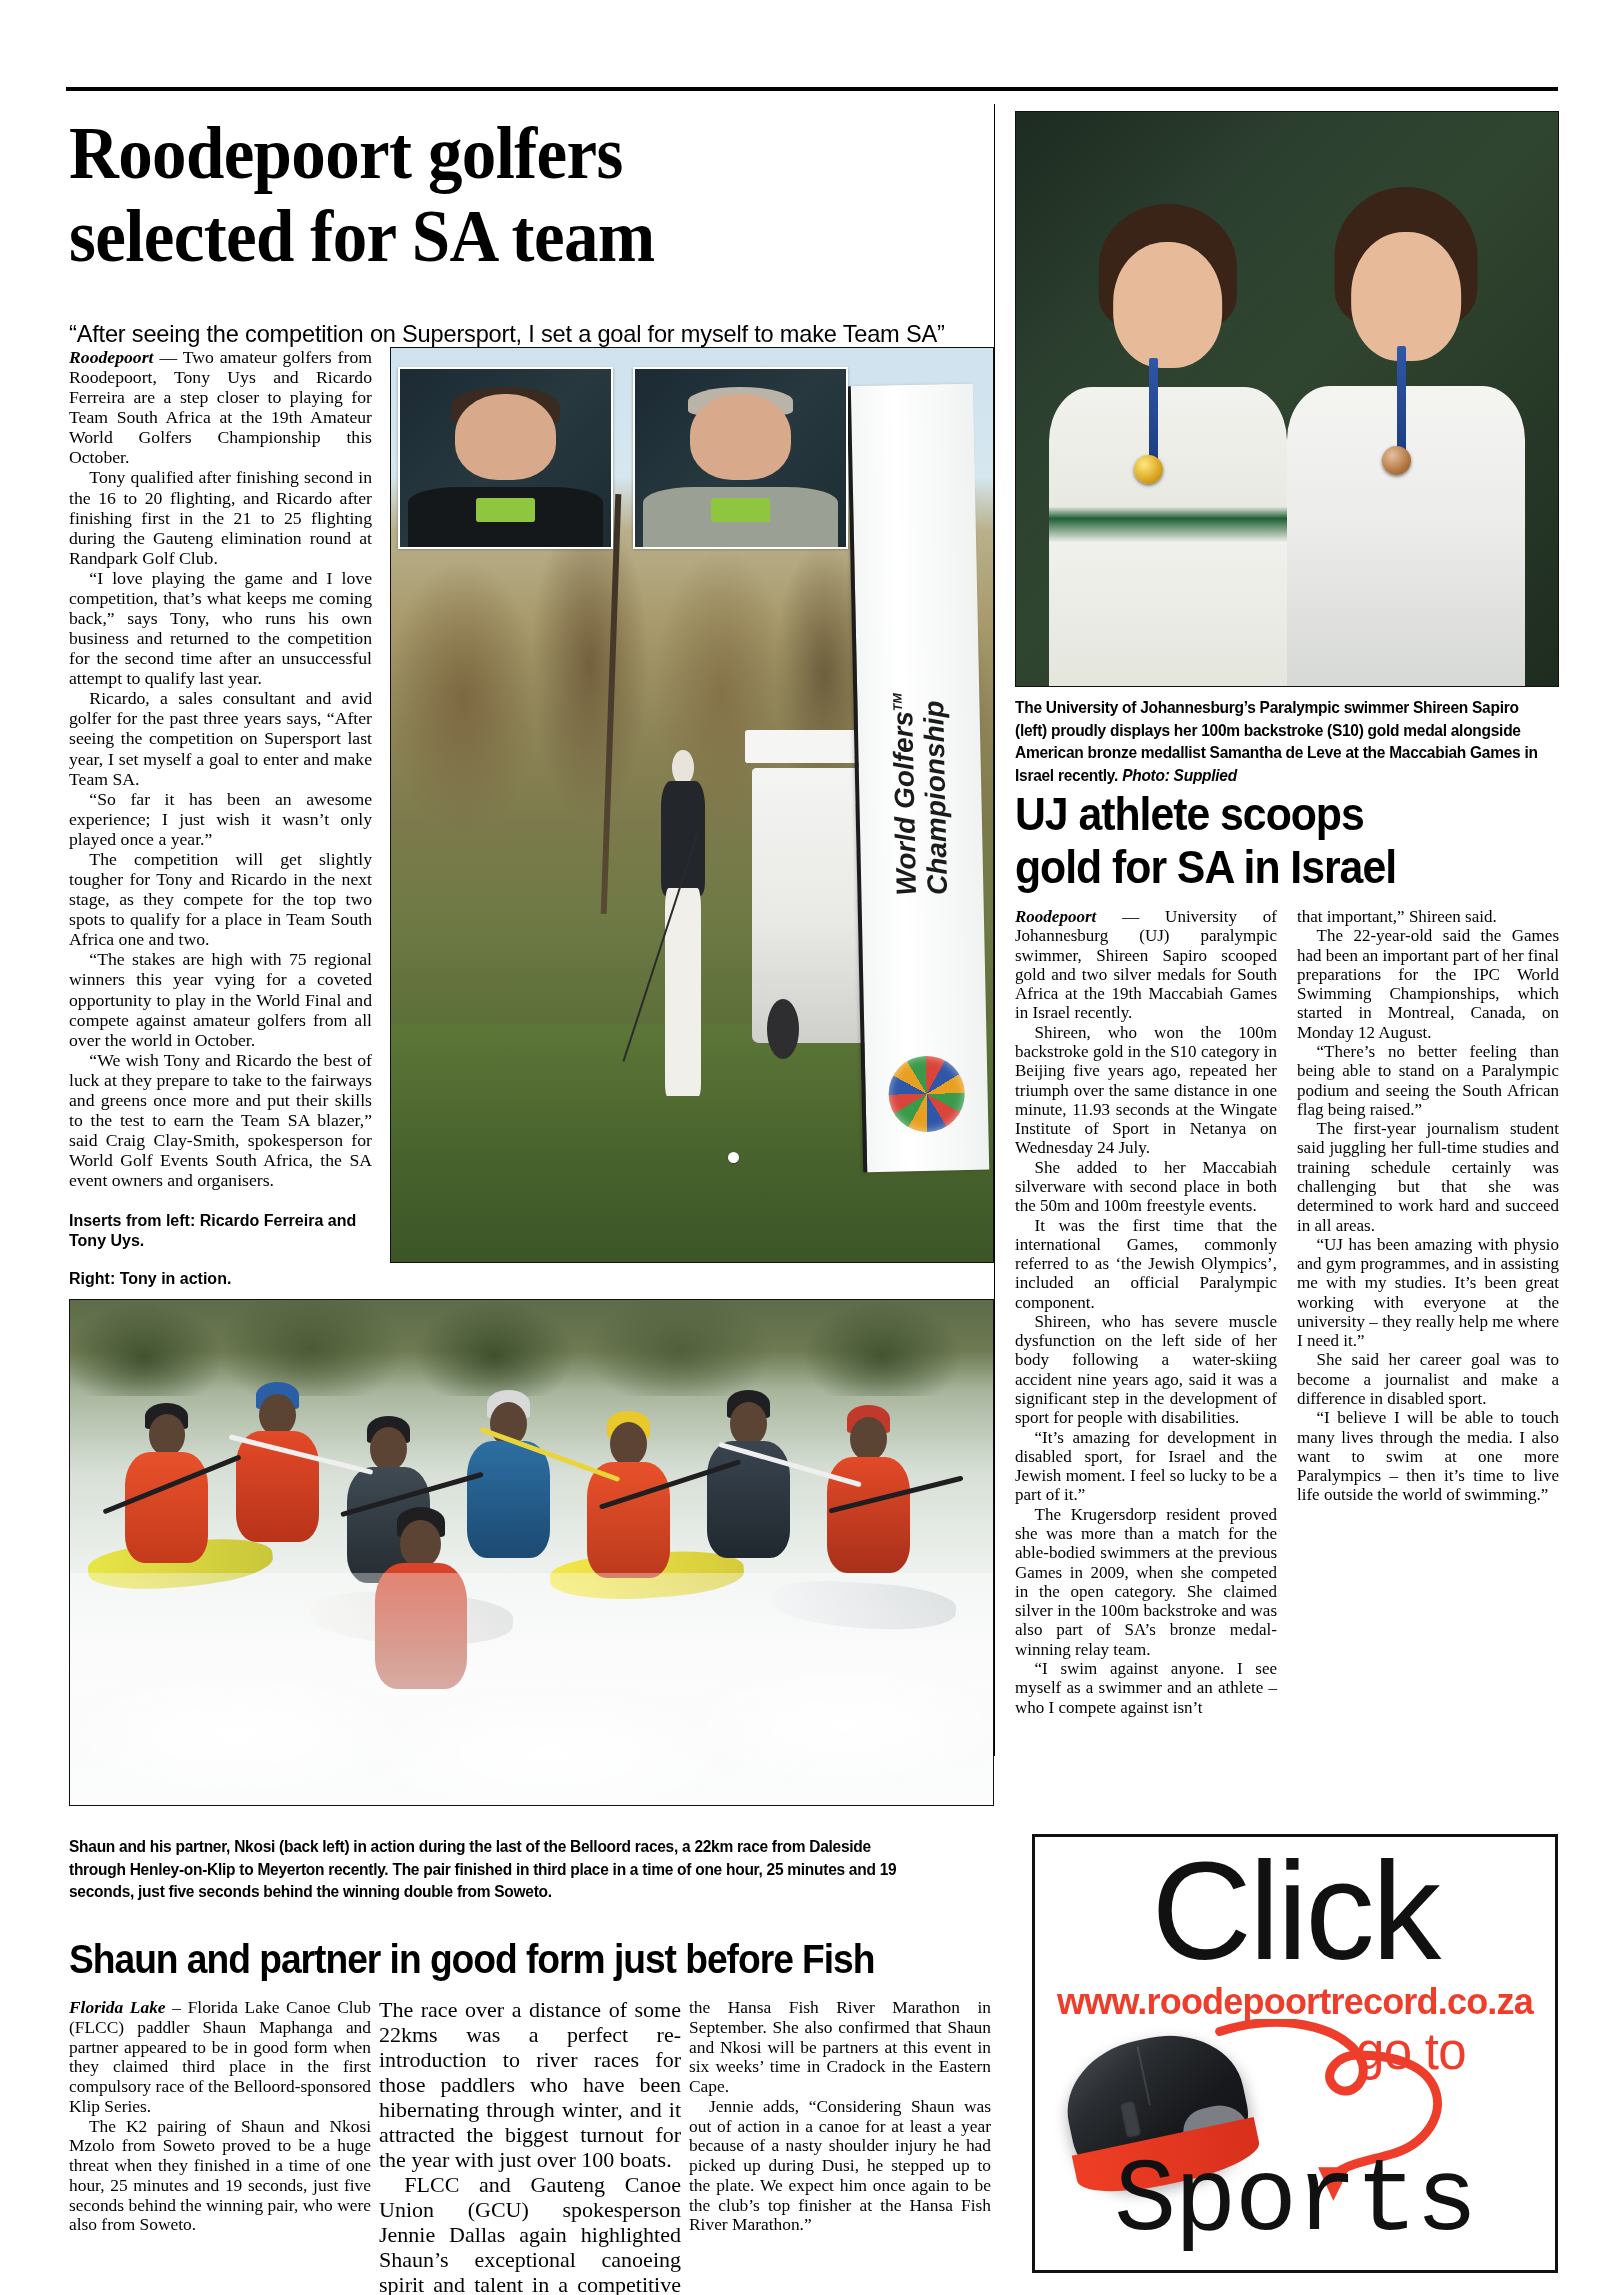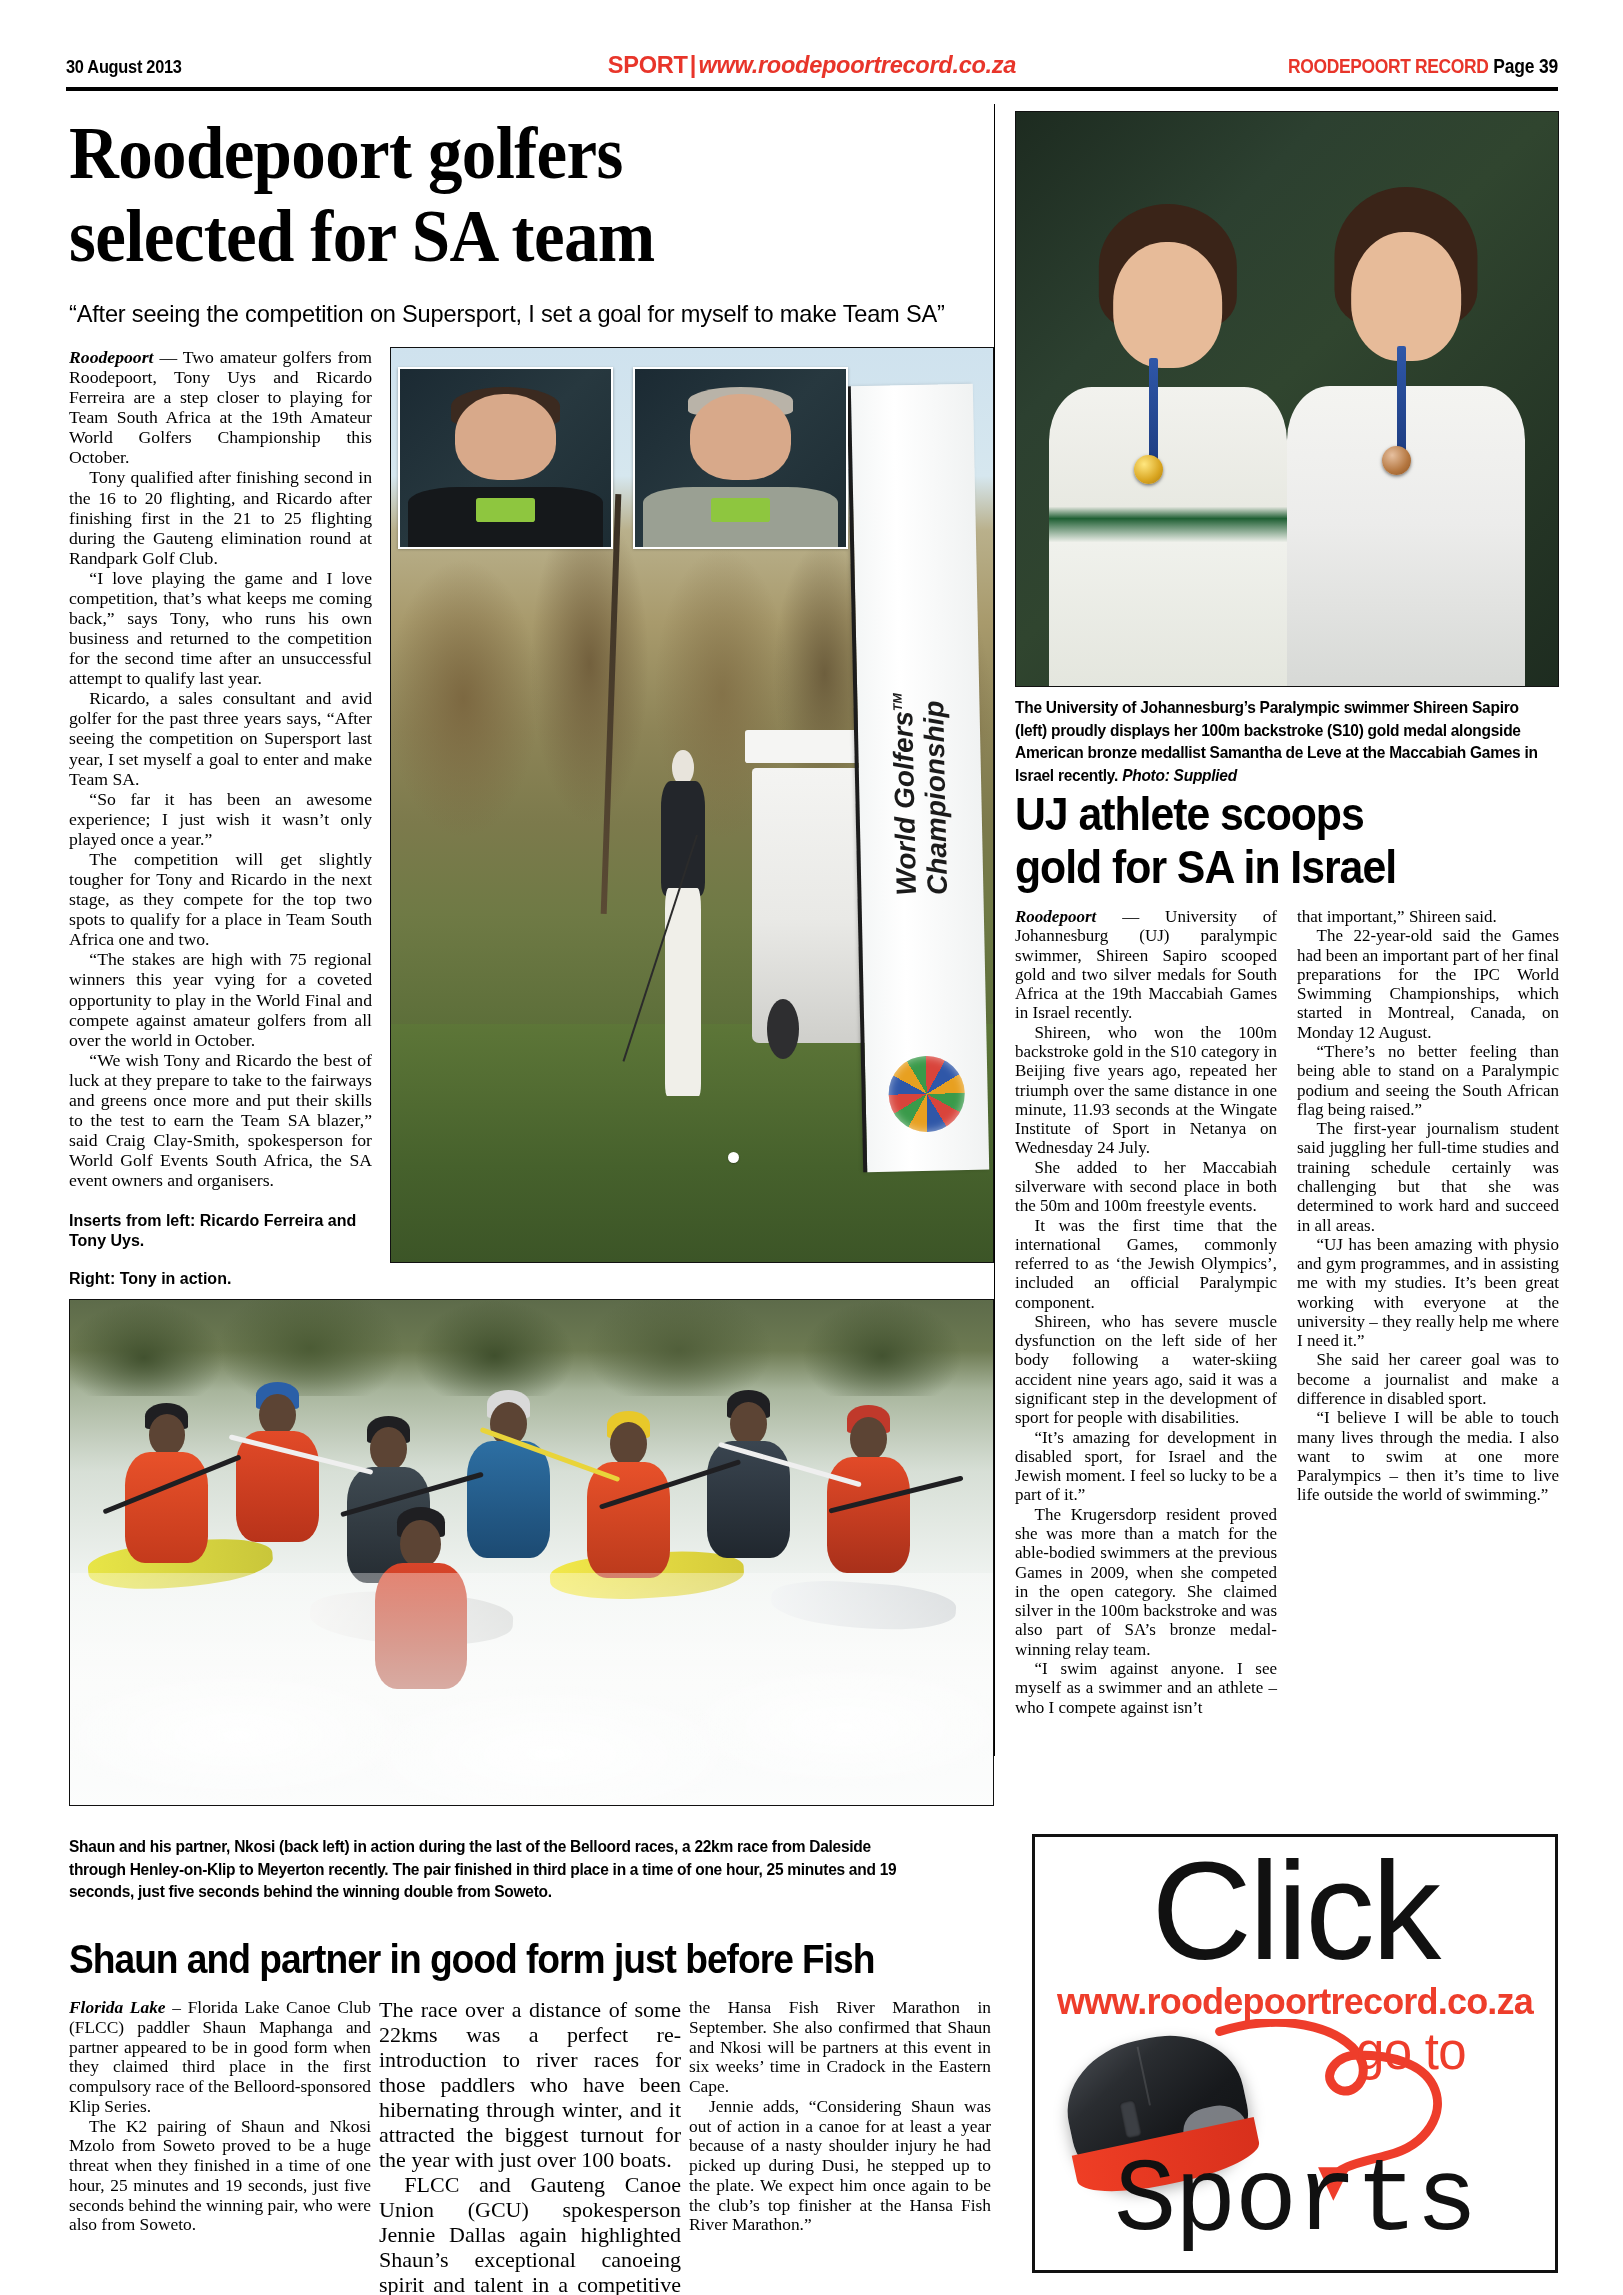--- a/index.html
+++ b/index.html
@@ -282,38 +282,28 @@
   }
 
   
   .ad-arrow { position:absolute; }
 </style>
 </head>
 <body>
 
 <div class="page">
 
-  <div class="masthead">
-    <div class="mh-date">30 August 2013</div>
-    <div class="mh-center">
-      <span class="sport">SPORT</span><span class="bar">|</span><span class="url">www.roodepoortrecord.co.za</span>
-    </div>
-    <div class="mh-right">
-      <span class="rr">ROODEPOORT RECORD</span>
-      <span class="pg">Page 39</span>
-    </div>
-  </div>
   <div class="mh-rule"></div>
 
   <div class="vrule" style="left:994px; top:104px; height:1652px;"></div>
 
   <div class="headline-serif" style="position:absolute; left:69px; top:117px; width:972px; font-size:75px;">Roodepoort golfers</div>
   <div class="headline-serif" style="position:absolute; left:69px; top:200px; width:972px; font-size:75px;">selected for SA team</div>
 
-  <div class="kicker" style="position:absolute; left:69px; top:301px; width:923px;">“After seeing the competition on Supersport, I set a goal for myself to make Team SA”</div>
+  <div class="kicker" style="position:absolute; left:69px; top:321px; width:923px;">“After seeing the competition on Supersport, I set a goal for myself to make Team SA”</div>
 
   <div class="photo bordered" style="left:390px; top:347px; width:604px; height:916px;">
     <div class="golf-bg"></div>
     <div class="golf-trees"></div>
     <div class="golf-trunk"></div>
     <div class="golf-green"></div>
 
     <div class="golf-cart">
       <div class="roof"></div>
       <div class="wheel" style="left:8%;"></div>

